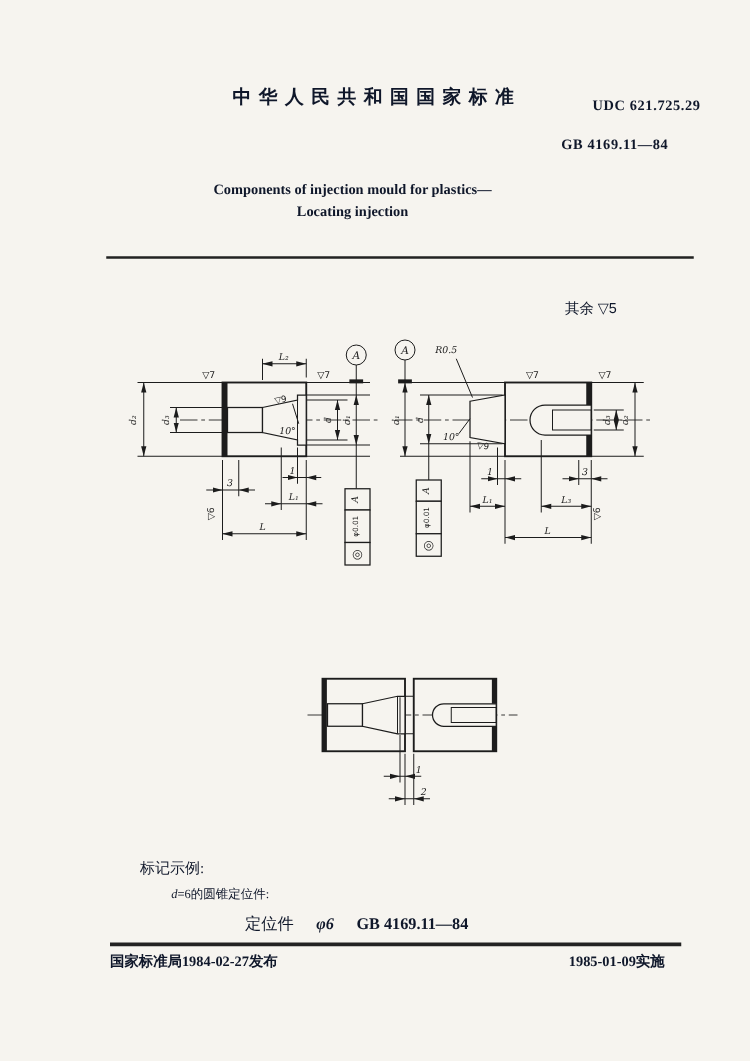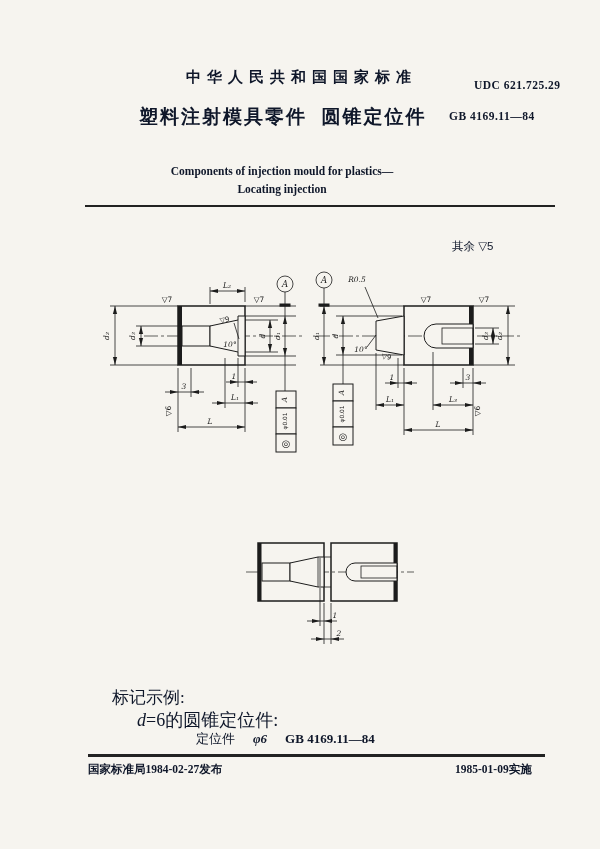--- a/index.html
+++ b/index.html
@@ -7,25 +7,25 @@
     position:relative;width:600px;height:849px;margin:0 auto;
     background:#f6f4ef;color:#0f172a;overflow:hidden;
     font-family:"Liberation Serif","DejaVu Serif",serif;
   }
   .abs{position:absolute;white-space:pre;}
   .cn-head{font-family:"Liberation Sans","DejaVu Sans",sans-serif;font-weight:bold;}
   .org{font-size:15px;letter-spacing:6px;}
   .udc{font-size:11.5px;font-weight:bold;letter-spacing:0.5px;}
   .title-cn{font-size:19px;letter-spacing:2px;}
   .stdno{font-size:11.5px;font-weight:bold;letter-spacing:0.5px;}
-  .en{font-size:11.5px;font-weight:bold;text-align:center;width:340px;margin-top:19px;}
+  .en{font-size:11.5px;font-weight:bold;text-align:center;width:340px;}
   .rule{background:#222;}
   .note{font-size:11.5px;font-family:"Liberation Sans","DejaVu Sans",sans-serif;text-align:center;}
-  .mark-title{font-size:17px;}
-  .mark-line{font-size:18px;}
+  .mark-title{font-size:12px;}
+  .mark-line{font-size:10px;}
   .mark-desig{font-size:13px;}
   .it{font-style:italic;}
   .b{font-weight:bold;}
   .footer-txt{font-size:11.5px;font-weight:bold;text-align:center;}
   
   .ln{stroke:#1c1c1c;stroke-width:1.5;fill:none;}
   .tn{stroke:#1c1c1c;stroke-width:0.8;fill:none;}
   .cl{stroke:#1c1c1c;stroke-width:0.7;stroke-dasharray:14 3 3 3;fill:none;}
   .wf{fill:#f6f4ef;stroke:#1c1c1c;stroke-width:1;}
   .dt{font:italic 7.5px "DejaVu Serif",serif;fill:#1c1c1c;text-anchor:middle;}
@@ -35,21 +35,20 @@
   .tol{font:5.8px "DejaVu Sans",sans-serif;fill:#1c1c1c;text-anchor:middle;}
   .conc{font:10px "DejaVu Sans",sans-serif;fill:#1c1c1c;text-anchor:middle;}
 </style>
 </head>
 <body>
 
 <div class="sheet">
 
   <div class="abs cn-head org" style="left:186px;top:68px;">中华人民共和国国家标准</div>
   <div class="abs udc" style="left:474px;top:79px;">UDC 621.725.29</div>
-  <div class="abs cn-head title-cn" style="left:139px;top:104px;">塑料注射模具零件  圆锥定位件</div>
   <div class="abs stdno" style="left:449px;top:110px;">GB 4169.11—84</div>
   <div class="abs en" style="left:112px;top:146px;">Components of injection mould for plastics—</div>
   <div class="abs en" style="left:112px;top:164px;">Locating injection</div>
   <div class="abs rule" style="left:85px;top:205px;width:470px;height:2px;"></div>
 
   <div class="abs note" style="left:452px;top:239px;"><span>其余</span> <span>▽5</span></div>
 
   <svg class="abs" style="left:88px;top:260px;" width="470" height="218" viewBox="0 0 470 218">
     <defs>
       <pattern id="ht" width="5" height="5" patternUnits="userSpaceOnUse" patternTransform="rotate(45)">

